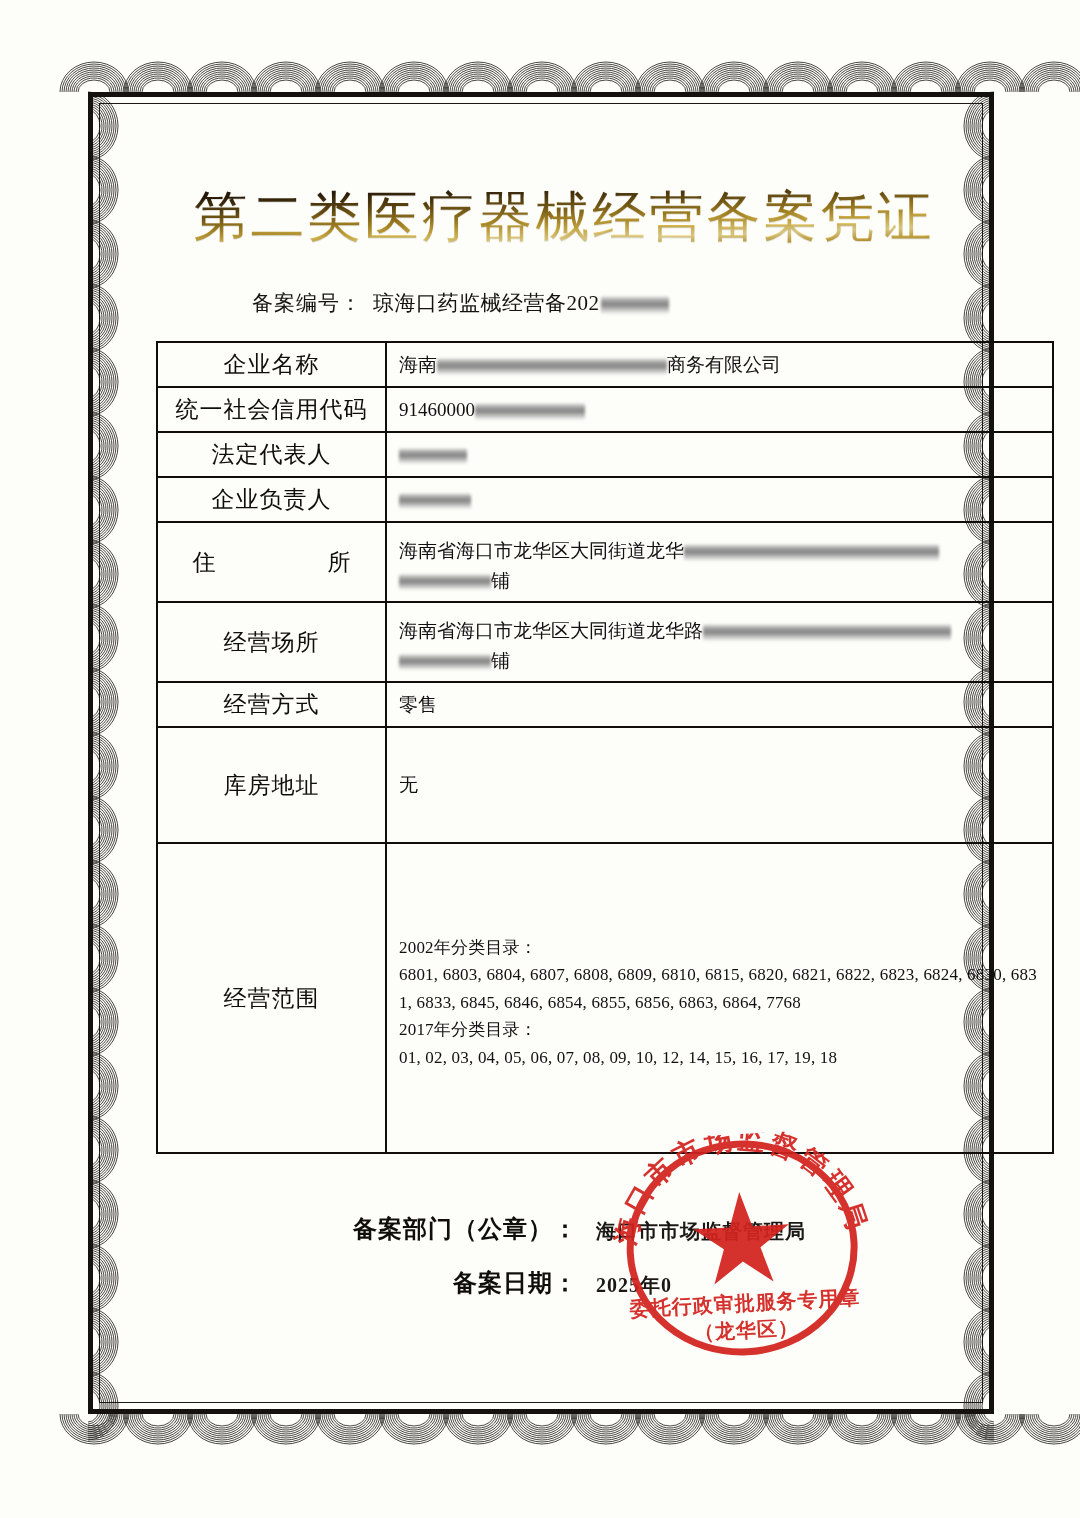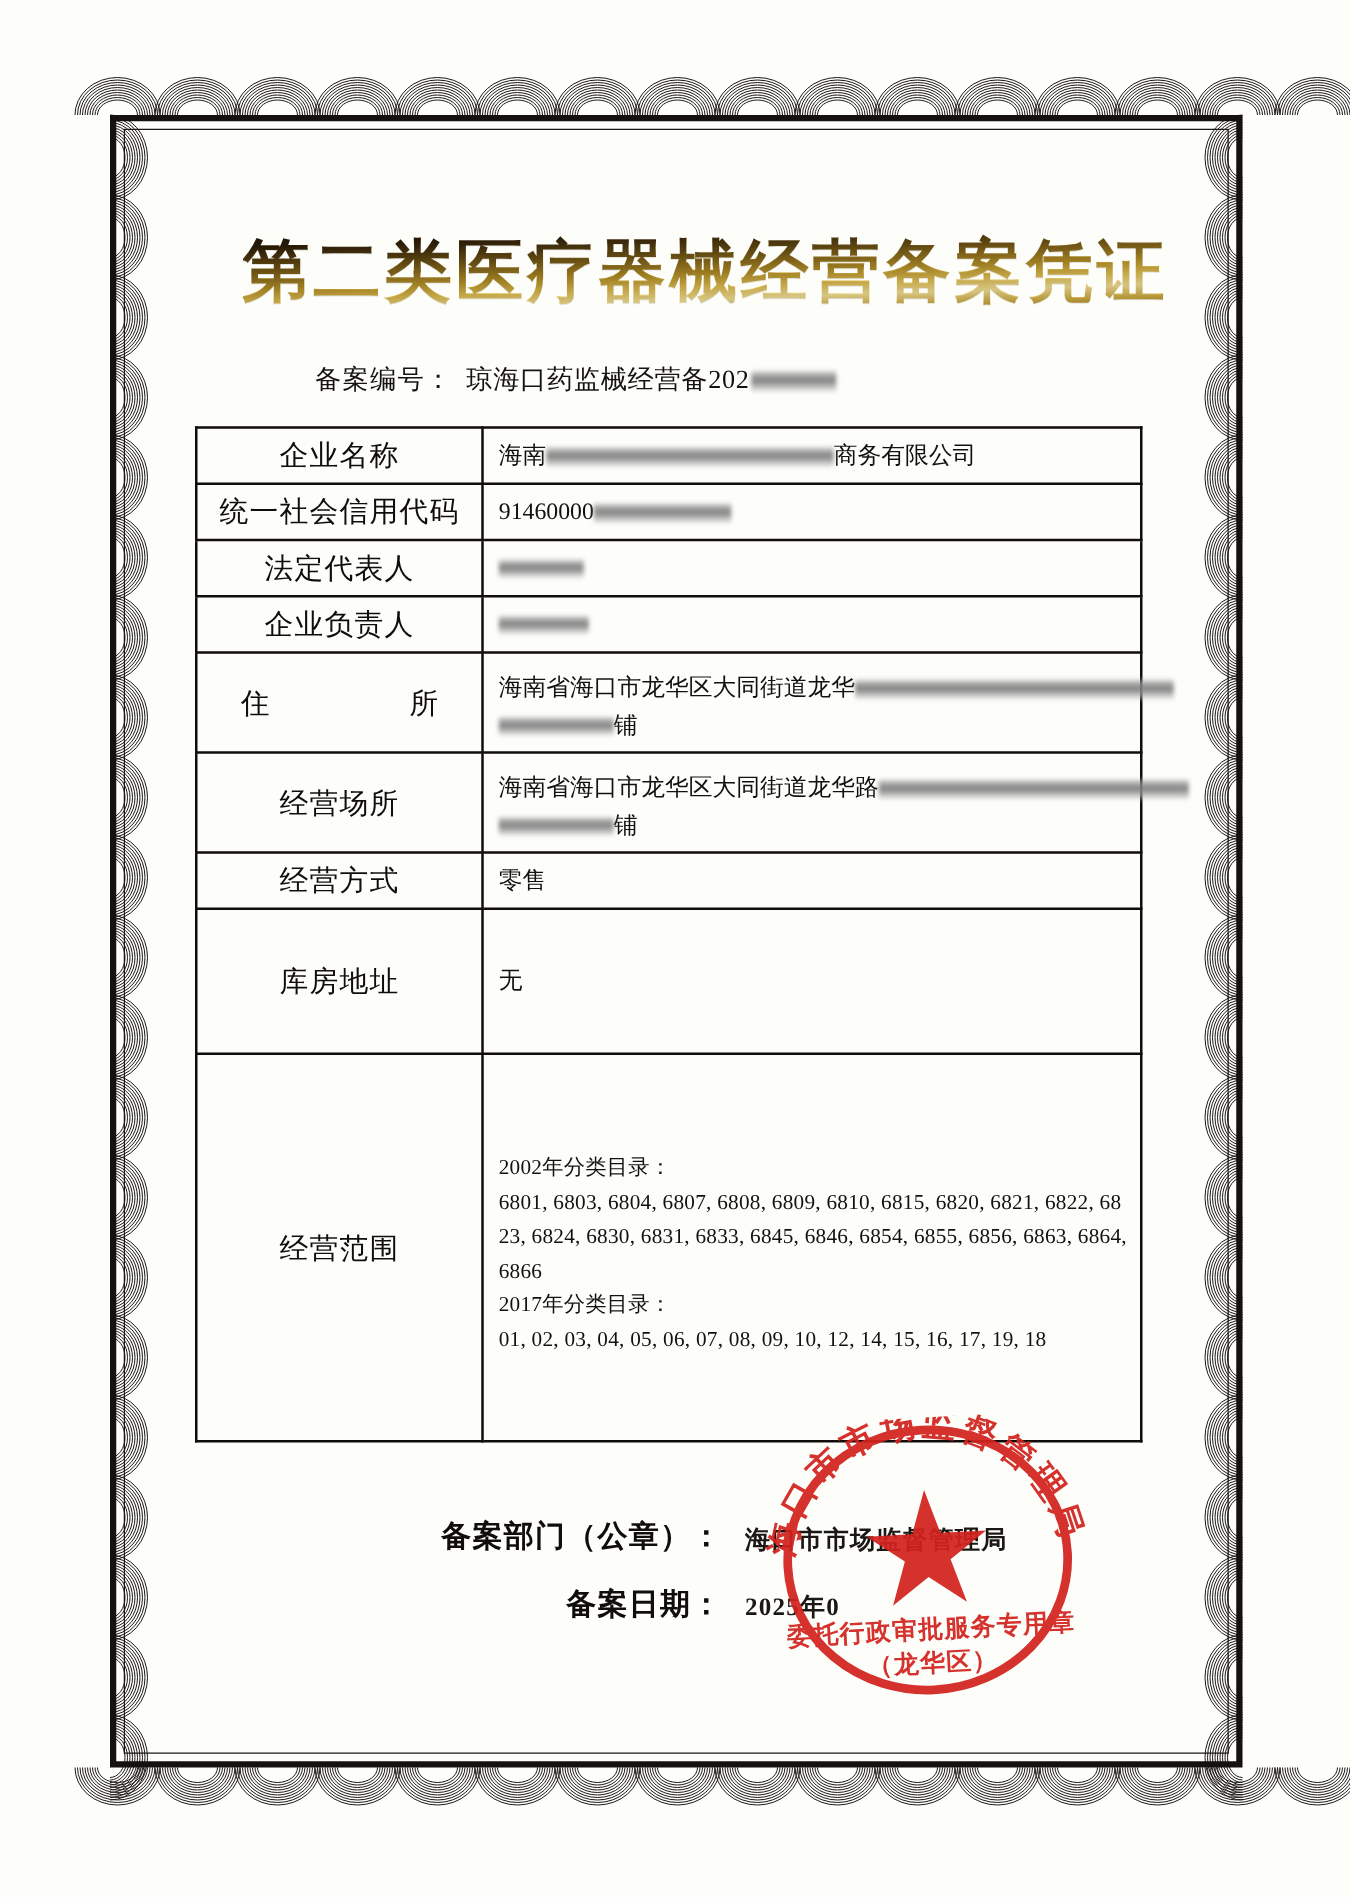--- a/index.html
+++ b/index.html
@@ -53,21 +53,21 @@
   .title-wrap {
     position: absolute;
     left: 0;
     top: 186px;
     width: 1080px;
     text-align: center;
   }
   .doc-title {
     display: inline-block;
     font-family: "Liberation Serif", "DejaVu Serif", serif;
-    font-weight: bold;
+    font-weight: normal;
     font-size: 54px;
     letter-spacing: 3px;
     line-height: 1.15;
     background-image: linear-gradient(
         178deg,
         #1d1307 0%,
         #2d1d09 14%,
         #6d5214 34%,
         #b08c27 52%,
         #d9b84e 64%,
@@ -106,21 +106,21 @@
         rgba(225,225,225,0.25) 100%);
     filter: blur(1.6px);
     border-radius: 2px;
   }
 
   
   .cert-table {
     position: absolute;
     left: 156px;
     top: 341px;
-    width: 758px;
+    width: 898px;
     border-collapse: collapse;
     table-layout: fixed;
   }
   .cert-table td {
     border: 2.2px solid #100d0b;
     padding: 0;
     vertical-align: middle;
   }
   .cert-table td.label-cell {
     width: 219px;
@@ -398,21 +398,21 @@
       <tr style="height:116px;">
         <td class="label-cell">库房地址</td>
         <td class="value-cell">无</td>
       </tr>
 
       <tr style="height:310px;">
         <td class="label-cell">经营范围</td>
         <td class="value-cell scope-cell">
           <div class="scope-text">
             <span class="heading">2002年分类目录：</span>
-            <span class="codes">6801, 6803, 6804, 6807, 6808, 6809, 6810, 6815, 6820, 6821, 6822, 6823, 6824, 6830, 6831, 6833, 6845, 6846, 6854, 6855, 6856, 6863, 6864, 6866</span>
+            <span class="codes">6801, 6803, 6804, 6807, 6808, 6809, 6810, 6815, 6820, 6821, 6822, 6823, 6824, 6830, 6831, 6833, 6845, 6846, 6854, 6855, 6856, 6863, 6864, 7768</span>
             <span class="heading">2017年分类目录：</span>
             <span class="codes">01, 02, 03, 04, 05, 06, 07, 08, 09, 10, 12, 14, 15, 16, 17, 19, 18</span>
           </div>
         </td>
       </tr>
 
     </tbody>
   </table>
 
   <div class="footer">

